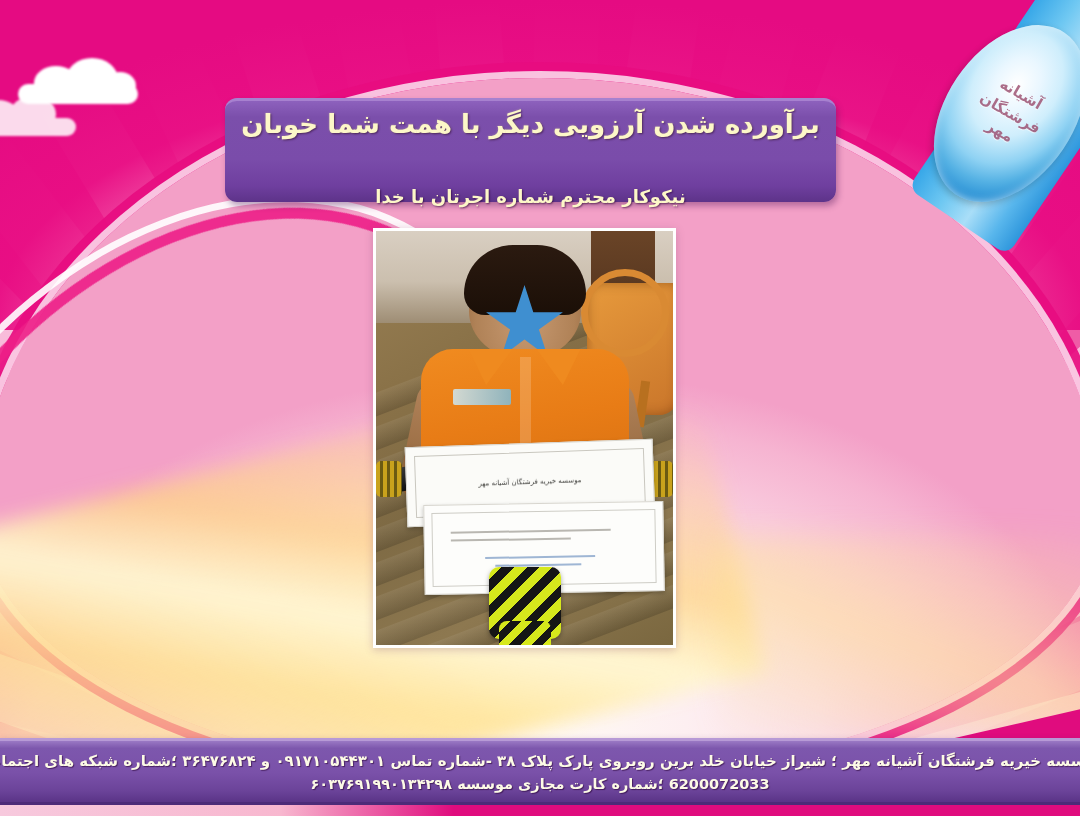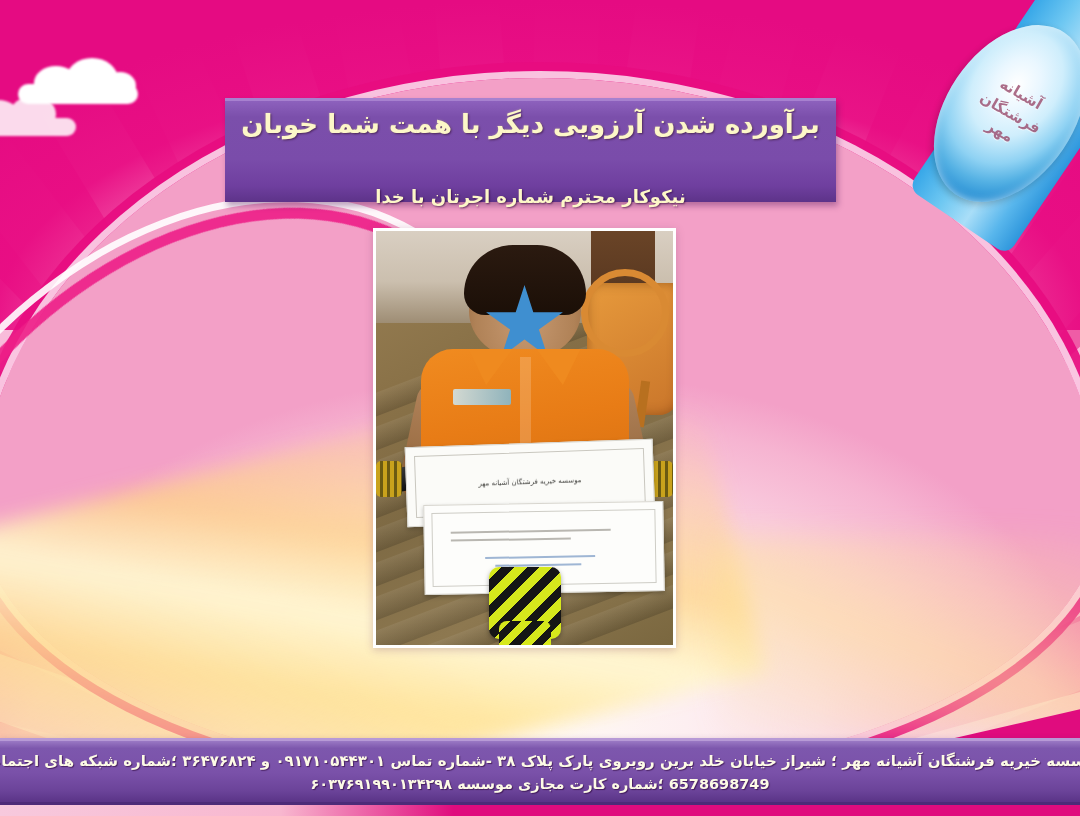--- a/index.html
+++ b/index.html
@@ -119,21 +119,21 @@
     text-align:center;padding:16px 6px;opacity:.82;
     text-shadow:0 1px 0 rgba(255,255,255,.7);
     transform:rotate(-4deg);
     white-space:pre-line;
   }
 
   
   .title-banner{
     position:absolute;left:225px;top:98px;width:611px;height:104px;
     background:linear-gradient(180deg,#8d61bd 0%, #7b4fab 16%, #7a4caa 58%, #6f3f9f 84%, #5d3389 100%);
-    border-radius:0;
+    border-radius:12px;
     box-shadow:2px 4px 6px rgba(80,20,90,.38);
     border-top:3px solid #a781cf;
     box-sizing:border-box;
     display:flex;flex-direction:column;align-items:center;justify-content:center;
     padding:20px 10px 8px;
     gap:36px;
   }
   .title-main{
     color:#fdf7c8;font-size:26px;font-weight:bold;letter-spacing:.3px;
     text-shadow:1px 1px 2px rgba(40,0,50,.65), 0 0 2px rgba(255,255,180,.5);
@@ -397,17 +397,17 @@
         <div class="cert-line" style="left:70px;top:60px;width:86px;background:#9fb6d4;"></div>
       </div>
 
       <div class="bike-stem"></div>
       <div class="bike-stem2"></div>
     </div>
   </div>
 
   <div class="footer-banner">
     <div class="footer-line">موسسه خیریه  فرشتگان  آشیانه مهر ؛ شیراز خیابان خلد برین روبروی پارک پلاک ۳۸ -شماره تماس ۰۹۱۷۱۰۵۴۴۳۰۱ و ۳۶۴۷۶۸۲۴ ؛شماره شبکه های اجتماعی</div>
-    <div class="footer-line small">6578698749 ؛شماره کارت مجازی موسسه ۶۰۳۷۶۹۱۹۹۰۱۳۴۲۹۸</div>
+    <div class="footer-line small">6200072033 ؛شماره کارت مجازی موسسه ۶۰۳۷۶۹۱۹۹۰۱۳۴۲۹۸</div>
   </div>
   <div class="footer-strip"></div>
 
 </div>
 
 </body></html>

